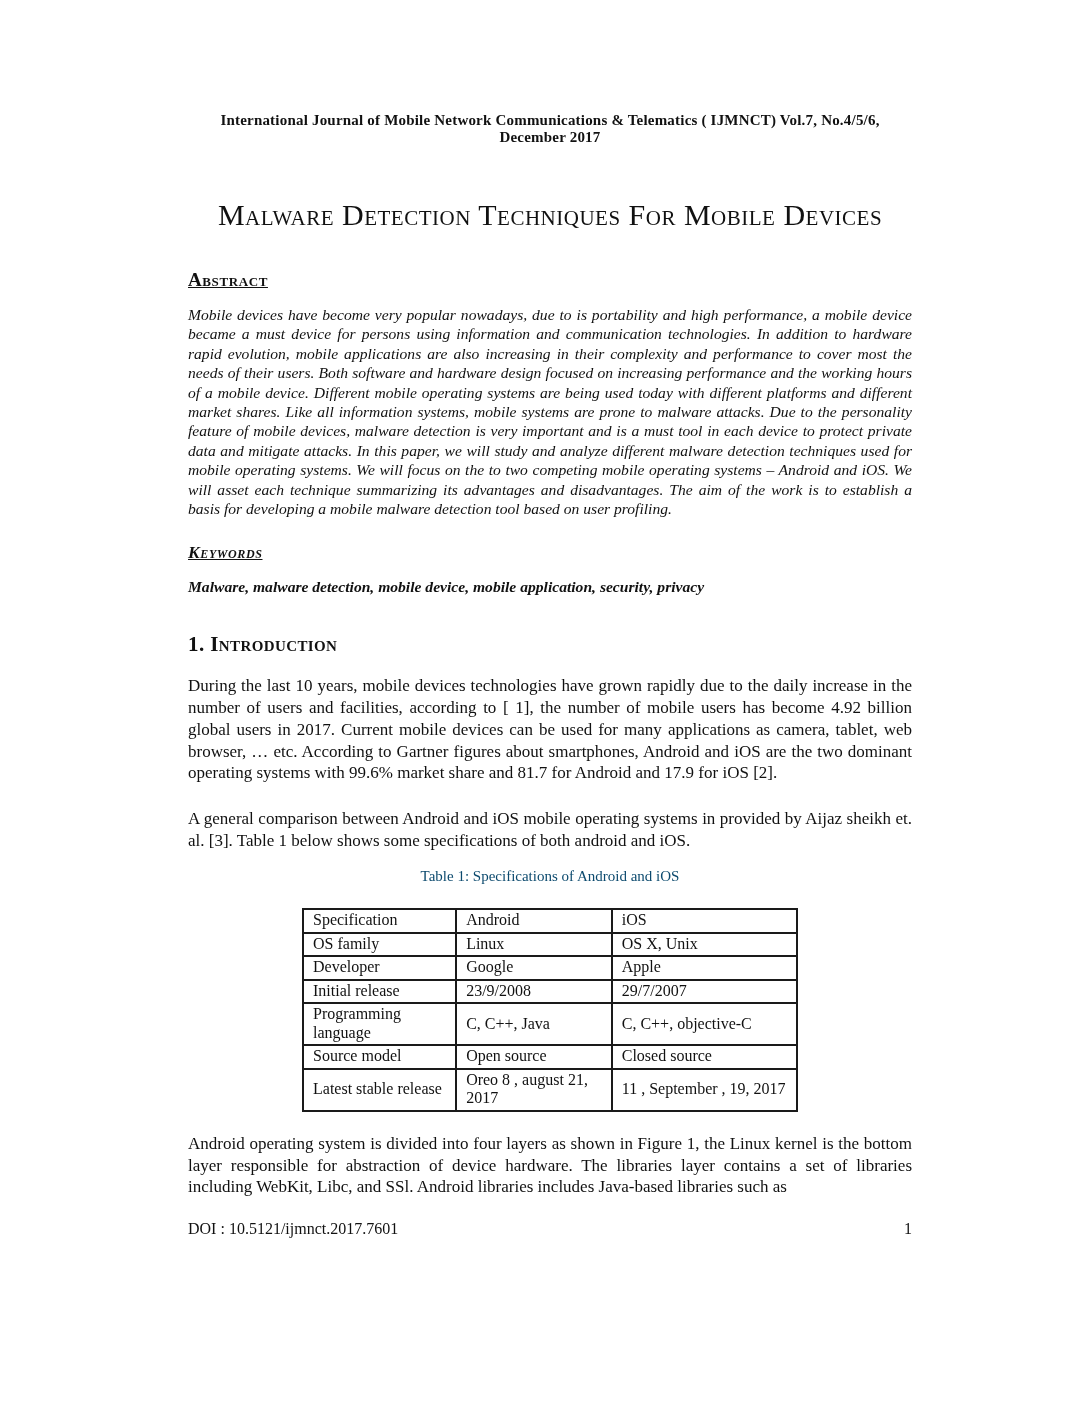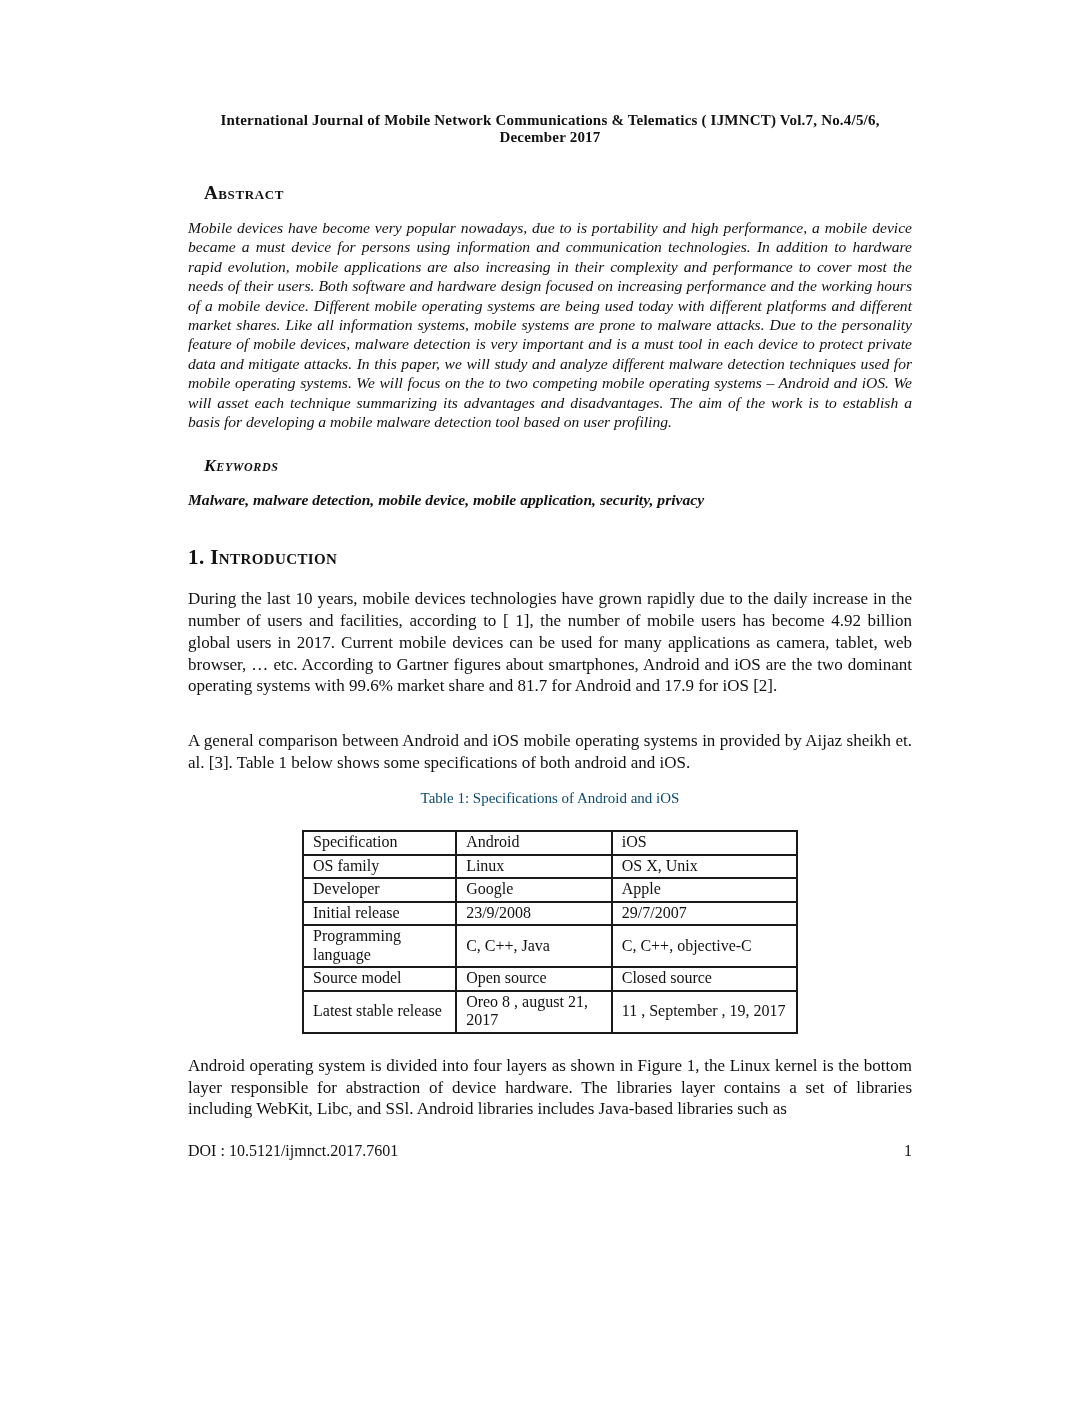--- a/index.html
+++ b/index.html
@@ -33,25 +33,26 @@
     font-variant: small-caps;
     line-height: 37px;
     letter-spacing: 0.5px;
   }
   .author {
     margin-top: 20px;
     text-align: center;
     font-size: 18.5px;
   }
   .section-heading {
-    margin: 36px 0 0 16px;
+    margin: 36px 0 0 0;
     font-size: 19px;
     font-weight: bold;
     font-variant: small-caps;
     letter-spacing: 0.6px;
+    text-decoration: underline;
   }
   .abstract-body {
     margin: 14px 0 0 0;
     font-style: italic;
     font-size: 15.6px;
     line-height: 19.4px;
     text-align: justify;
   }
   .keywords-heading {
     margin-top: 24px;
@@ -70,21 +71,21 @@
     font-weight: bold;
     font-variant: small-caps;
     letter-spacing: 0.4px;
   }
   .body-text {
     margin: 18px 0 0 0;
     font-size: 17px;
     line-height: 21.7px;
     text-align: justify;
   }
-  .para-2 { margin-top: 33px; }
+  .para-2 { margin-top: 24px; }
   .table-caption {
     margin-top: 17px;
     text-align: center;
     font-size: 15px;
     color: #0c4a6e;
   }
   .spec-table {
     width: 496px;
     margin: 23px auto 0 auto;
     border-collapse: collapse;
@@ -107,20 +108,21 @@
     font-size: 16px;
   }
 </style>
 </head>
 <body>
 
 <div class="page">
 
   <div class="journal-header">International Journal of Mobile Network Communications &amp; Telematics ( IJMNCT) Vol.7, No.4/5/6, December 2017</div>
 
+  <h1 class="title">Malware Detection Techniques For Mobile Devices</h1>
 
 
   <h2 class="section-heading">Abstract</h2>
 
   <p class="abstract-body">Mobile devices have become very popular nowadays, due to is portability and high performance, a mobile device became a must device for persons using information and communication technologies. In addition to hardware rapid evolution, mobile applications are also increasing in their complexity and performance to cover most the needs of their users. Both software and hardware design focused on increasing performance and the working hours of a mobile device. Different mobile operating systems are being used today with different platforms and different market shares. Like all information systems, mobile systems are prone to malware attacks. Due to the personality feature of mobile devices, malware detection is very important and is a must tool in each device to protect private data and mitigate attacks. In this paper, we will study and analyze different malware detection techniques used for mobile operating systems. We will focus on the to two competing mobile operating systems – Android and iOS. We will asset each technique summarizing its advantages and disadvantages. The aim of the work is to establish a basis for developing a mobile malware detection tool based on user profiling.</p>
 
   <h2 class="section-heading keywords-heading">Keywords</h2>
 
   <p class="keywords-body">Malware, malware detection, mobile device, mobile application, security, privacy</p>
 

